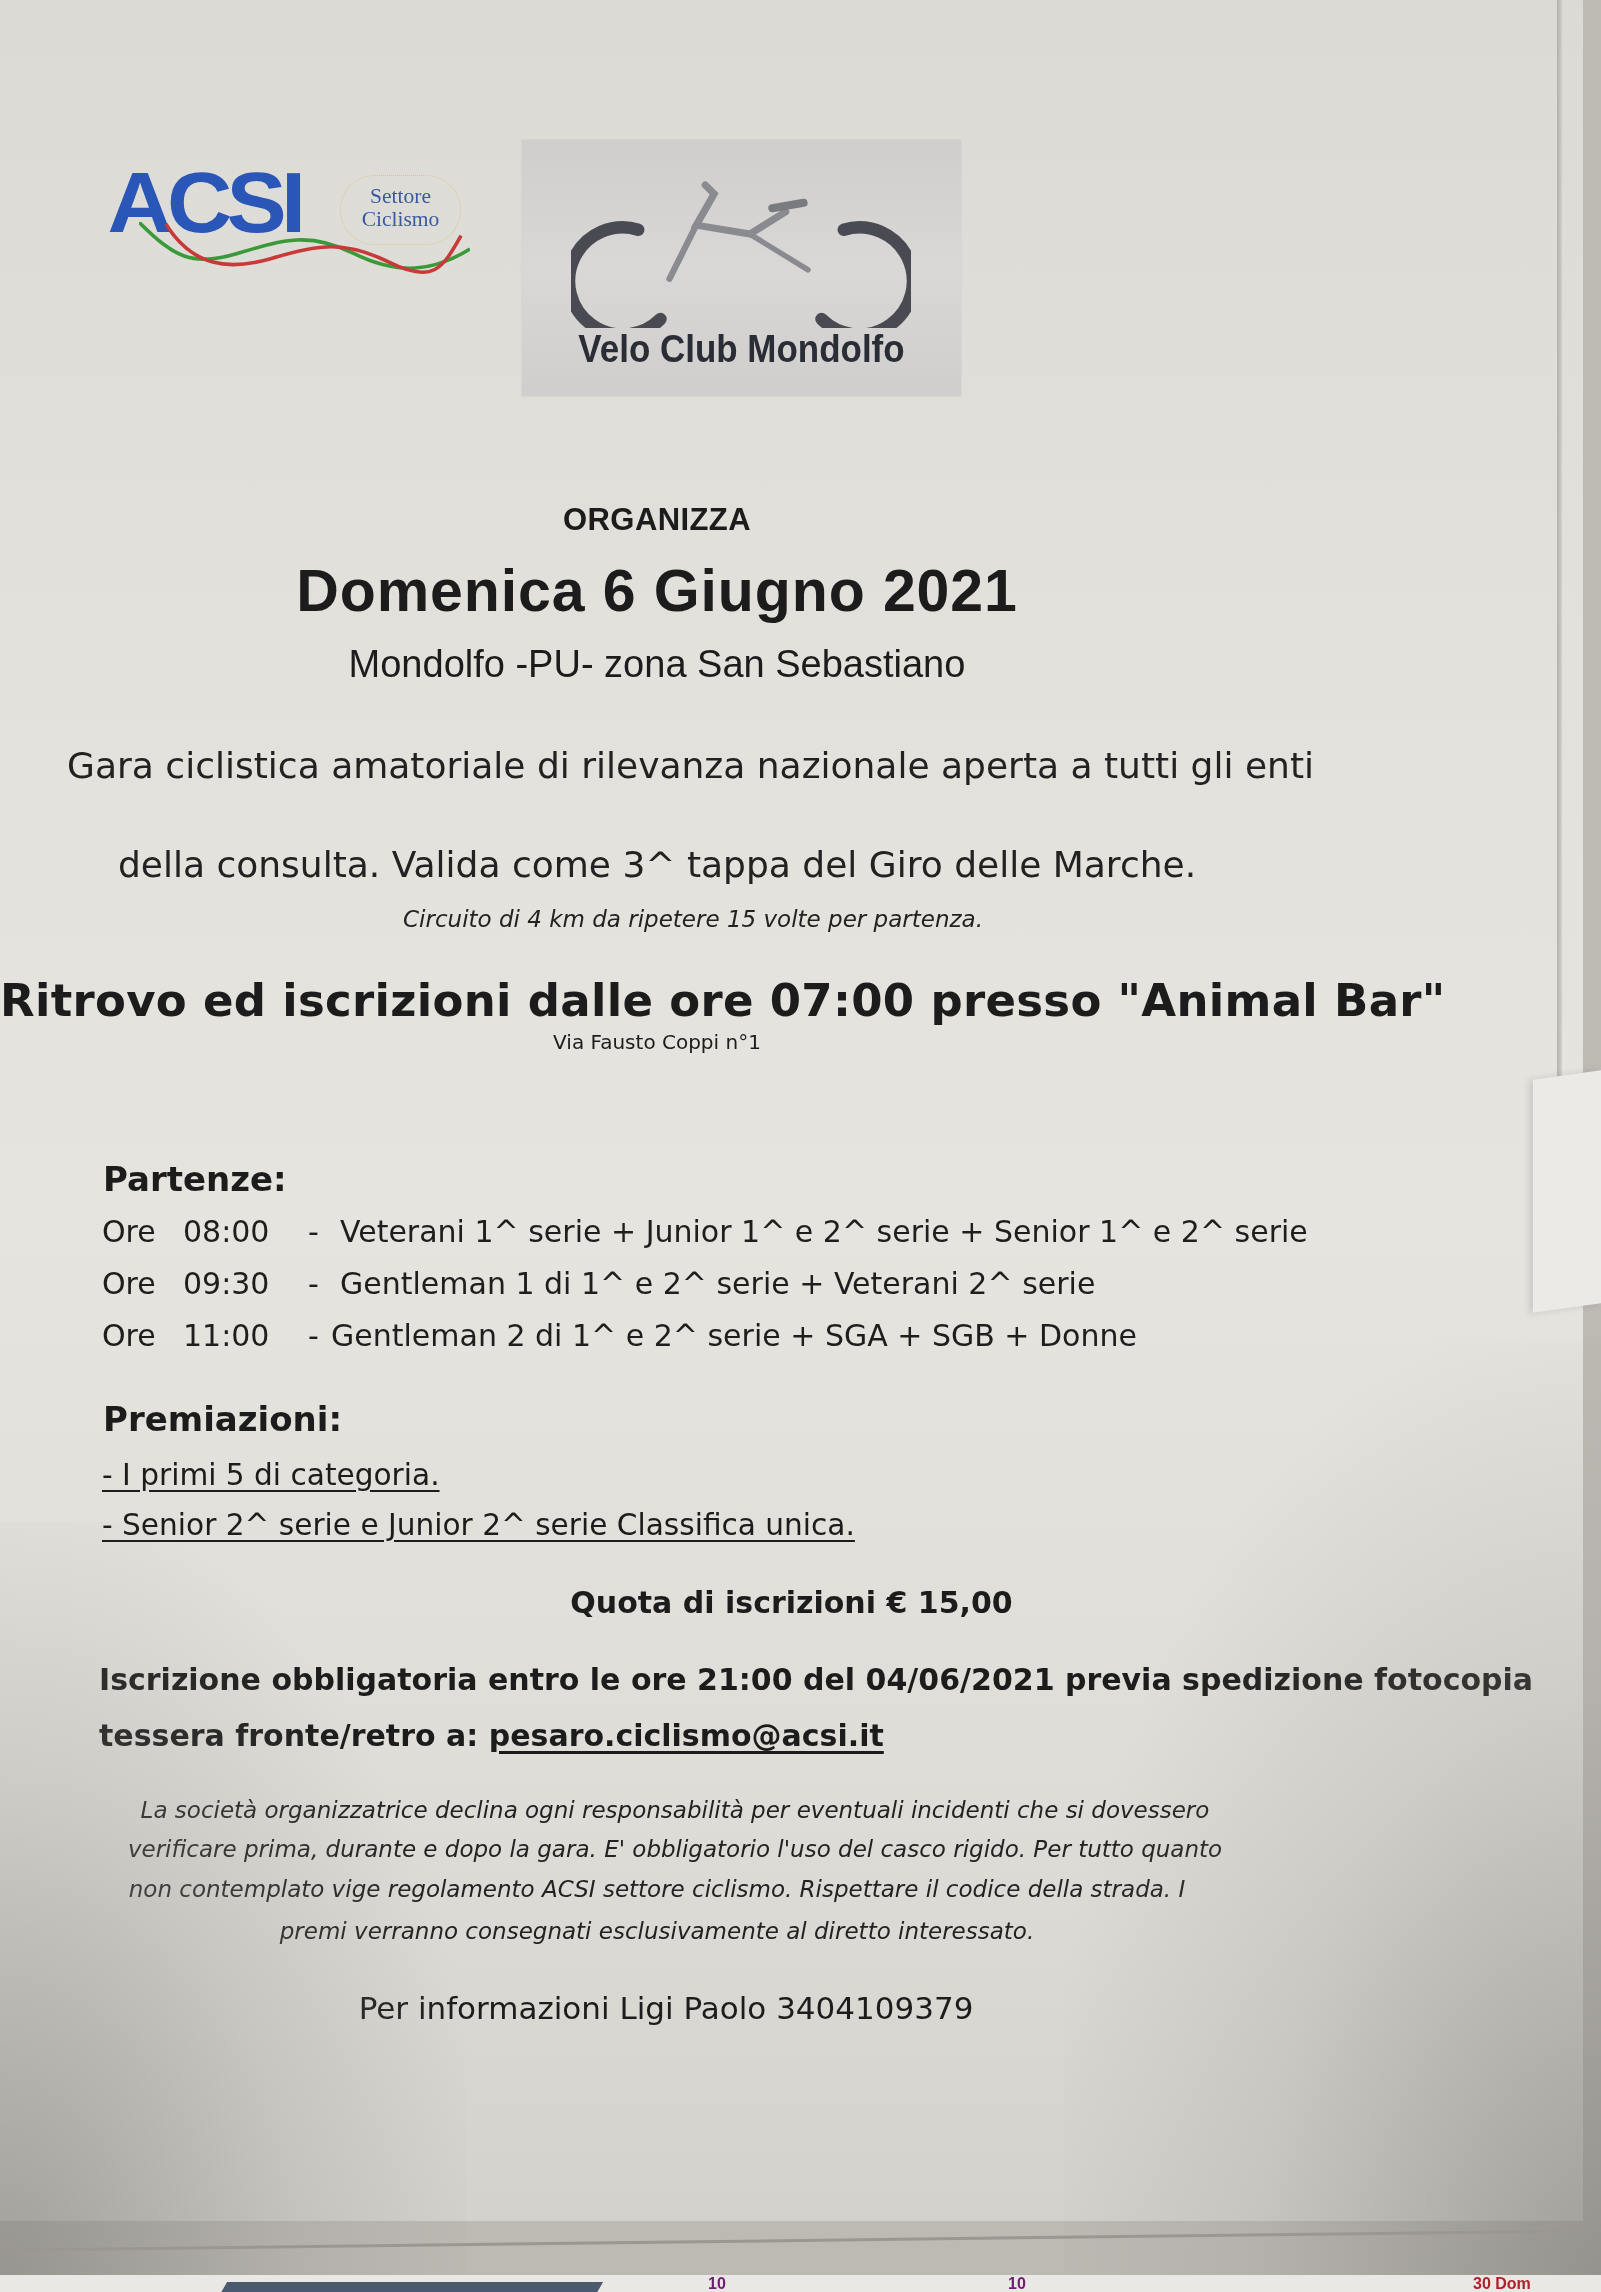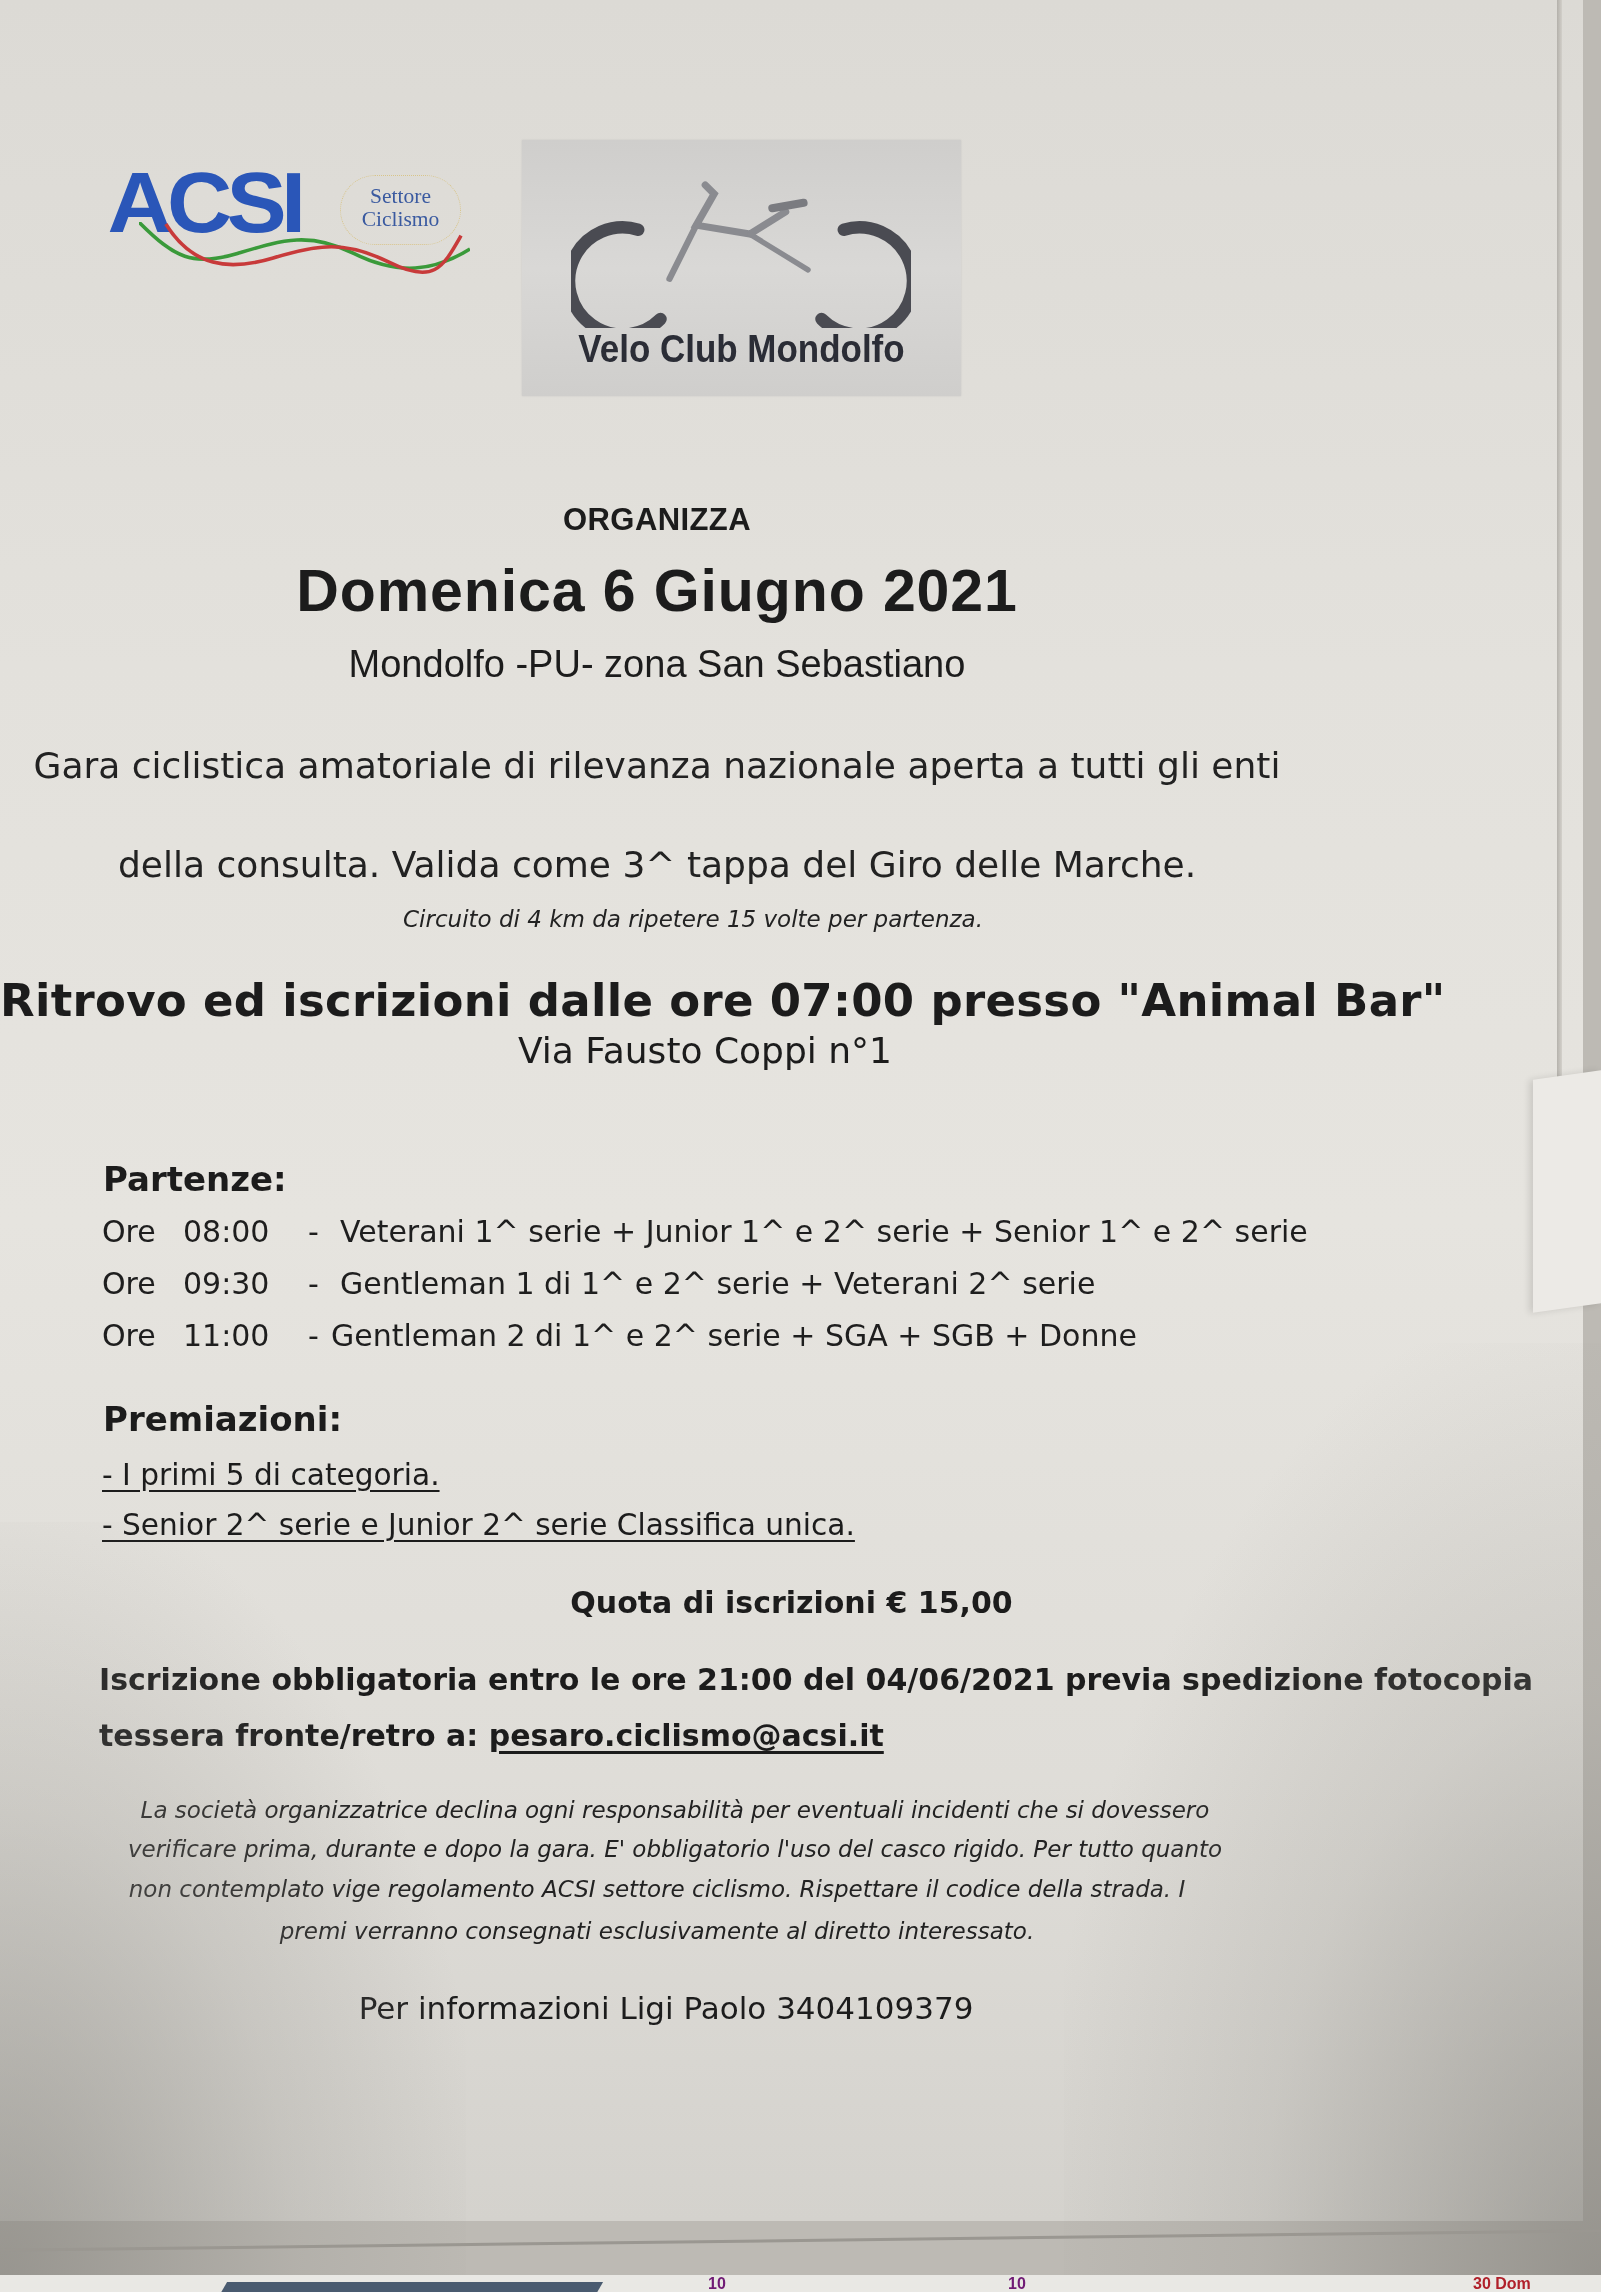--- a/index.html
+++ b/index.html
@@ -75,25 +75,25 @@
     color:#2b2d36; letter-spacing:0px; transform:scaleX(0.92);
   }
   .velo-bike { position:absolute; left:49px; top:36px; }
 
   
   .c { position:absolute; left:0; width:1314px; text-align:center; white-space:nowrap; }
   .organizza { top:502px; font-size:31px; font-weight:bold; letter-spacing:0.4px; }
   .date-title { top:557px; font-size:59px; font-weight:bold; letter-spacing:0.9px; }
   .location { top:643px; font-size:38px; }
   .lead { font-family:"DejaVu Sans", sans-serif; font-size:36px; color:#222; }
-  .lead.l1 { top:745px; }
+  .lead.l1 { top:745px;text-align:right; }
   .lead.l2 { top:844px; }
   .circuito { top:906px; font-size:23px; font-style:italic; color:#222; font-family:"DejaVu Sans",sans-serif;padding-left:36px; }
   .ritrovo { top:974px; font-size:45px; font-weight:bold; font-family:"DejaVu Sans",sans-serif; letter-spacing:0.3px; }
-  .via { top:1030px; font-size:36px; font-family:"DejaVu Sans",sans-serif;padding-left:48px; }
+  .via { top:1030px; font-size:20px; font-family:"DejaVu Sans",sans-serif; }
 
   .section-h { position:absolute; left:103px; font-size:34px; font-weight:bold; font-family:"DejaVu Sans",sans-serif; }
   .partenze-h { top:1159px; }
   .prem-h { top:1399px; }
 
   .row { position:absolute; left:102px; font-size:30px; font-family:"DejaVu Sans",sans-serif; white-space:nowrap; color:#1e1e1e; }
   .row .ore { display:inline-block; width:81px; }
   .row .time { display:inline-block; width:125px; }
   .row .dash { display:inline-block; width:32px; }
   .r1 { top:1214px; }

